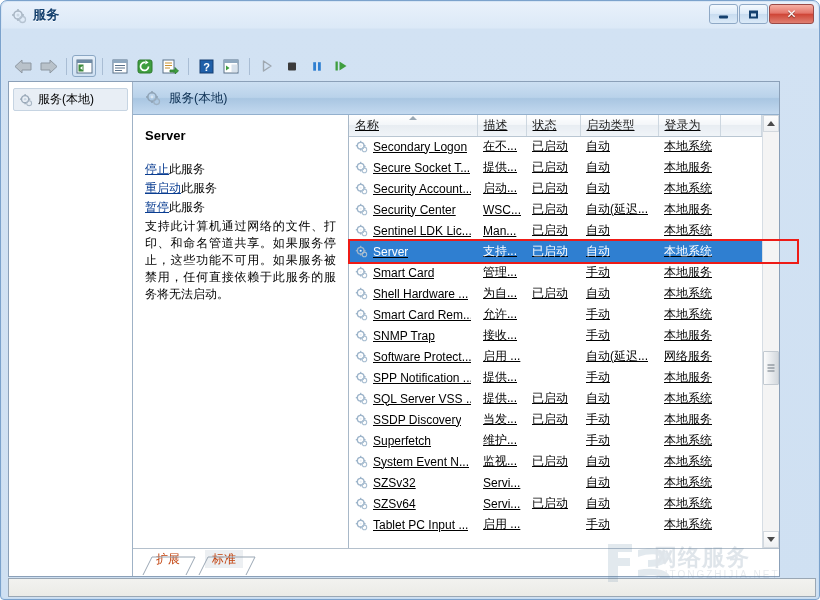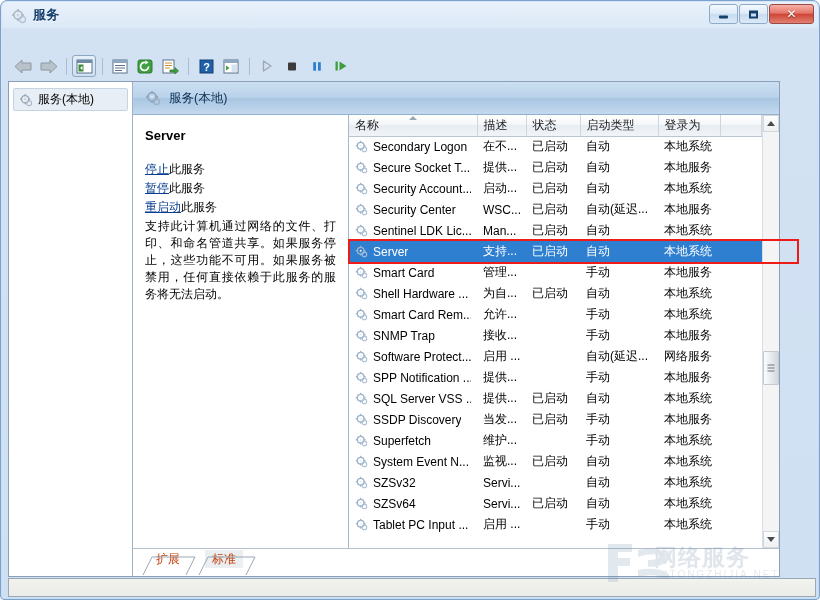--- a/index.html
+++ b/index.html
@@ -117,21 +117,21 @@
   .dlink{font-size:12px;color:#000;margin-bottom:3px;line-height:16px;white-space:nowrap;}
   .dlink a{color:#0a3d91;text-decoration:underline;cursor:pointer;}
   .desc-label{font-size:12px;color:#000;margin-top:24px;}
   .desc-body{font-size:12px;color:#000;line-height:17px;margin-top:1px;
     text-align:justify;word-break:break-all;}
   
   .list-pane{
     position:absolute;left:216px;top:33px;right:0;bottom:28px;
     background:#ffffff;overflow:hidden;
   }
-  .lp-inner{position:absolute;left:0;top:0;right:17px;bottom:0;overflow:hidden;}
+  .lp-inner{position:absolute;left:0;top:0;right:17px;bottom:0;overflow:hidden;text-decoration:underline;}
   table.svc{border-collapse:collapse;width:100%;table-layout:fixed;}
   table.svc th{
     height:21px;padding:0 6px;box-sizing:border-box;
     background:linear-gradient(to bottom,#ffffff 0%,#f3f6f9 46%,#e8edf2 50%,#f0f4f8 100%);
     border-right:1px solid #cdd7e0;border-bottom:1px solid #b9c6d2;
     font-size:12px;font-weight:normal;color:#1a1a1a;text-align:left;
     position:relative;white-space:nowrap;cursor:pointer;
   }
   table.svc th .sortarrow{
     position:absolute;left:50%;top:1px;margin-left:-4px;
@@ -366,24 +366,24 @@
         <div class="ptxt">服务(本地)</div>
       </div>
 
       <div class="detail-pane">
         <div class="detail-title">Server</div>
 
         <div class="dlink">
           <a>停止</a><span>此服务</span>
         </div>
         <div class="dlink">
-          <a>暂停</a><span>此服务</span>
+          <a>重启动</a><span>此服务</span>
         </div>
         <div class="dlink">
-          <a>重启动</a><span>此服务</span>
+          <a>暂停</a><span>此服务</span>
         </div>
 
         <div class="desc-body">支持此计算机通过网络的文件、打印、和命名管道共享。如果服务停止，这些功能不可用。如果服务被禁用，任何直接依赖于此服务的服务将无法启动。</div>
       </div>
 
       <div class="list-pane">
         <div class="lp-inner">
           <table class="svc">
             <colgroup>
               <col style="width:128px">

